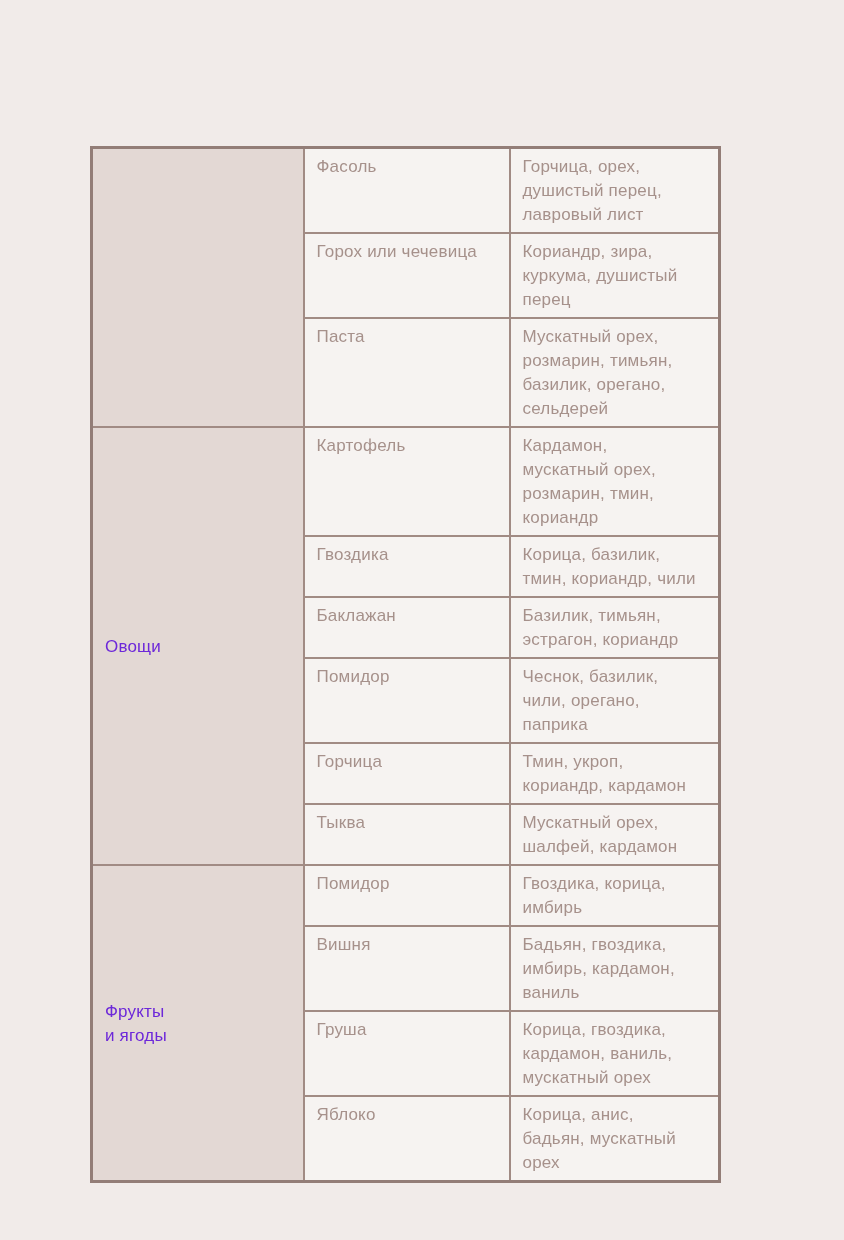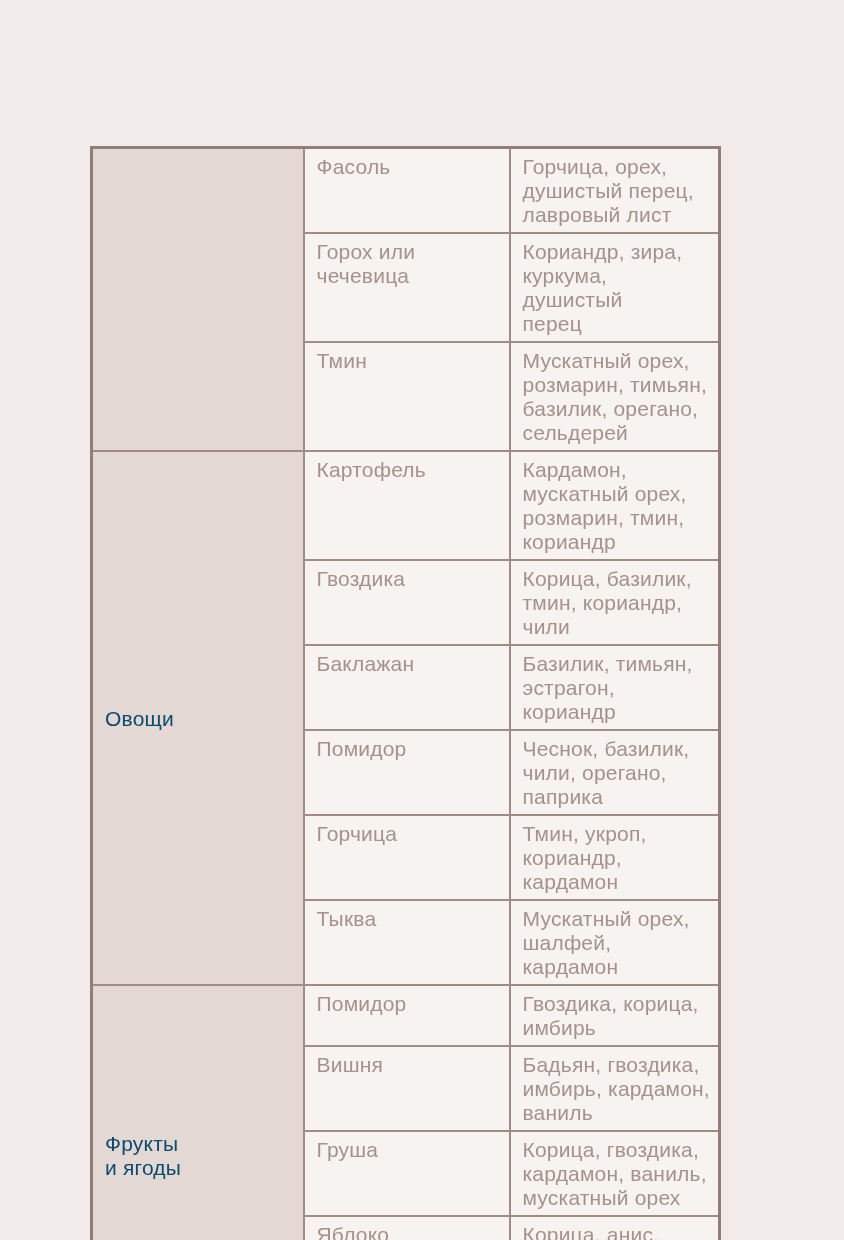--- a/index.html
+++ b/index.html
@@ -24,32 +24,32 @@
     top: 146px;
     width: 628px;
     border-collapse: collapse;
     table-layout: fixed;
     border: 3px solid #937d77;
   }
   td {
     border: 2px solid #a18b84;
     background: #f6f3f1;
     color: #a6918b;
-    font-size: 21px;
+    font-size: 17px;
     line-height: 24px;
     letter-spacing: 0.2px;
     vertical-align: top;
     padding: 6px 8px 5px 12px;
     white-space: pre-line;
     overflow: hidden;
   }
   td.cat {
     background: #e3d8d4;
     vertical-align: middle;
-    color: #0c4a6e;
+    color: #6d28d9;
   }
 </style>
 </head>
 <body>
 
 <div class="page">
   <table class="pairing-table">
     <colgroup>
       <col style="width:212px">
       <col style="width:206px">
@@ -64,21 +64,21 @@
 душистый перец,
 лавровый лист</td>
       </tr>
       <tr>
         <td class="item">Горох или чечевица</td>
         <td class="spices">Кориандр, зира,
 куркума, душистый
 перец</td>
       </tr>
       <tr>
-        <td class="item">Тмин</td>
+        <td class="item">Паста</td>
         <td class="spices">Мускатный орех,
 розмарин, тимьян,
 базилик, орегано,
 сельдерей</td>
       </tr>
 
       <tr>
         <td class="cat" rowspan="6">Овощи</td>
         <td class="item">Картофель</td>
         <td class="spices">Кардамон,

